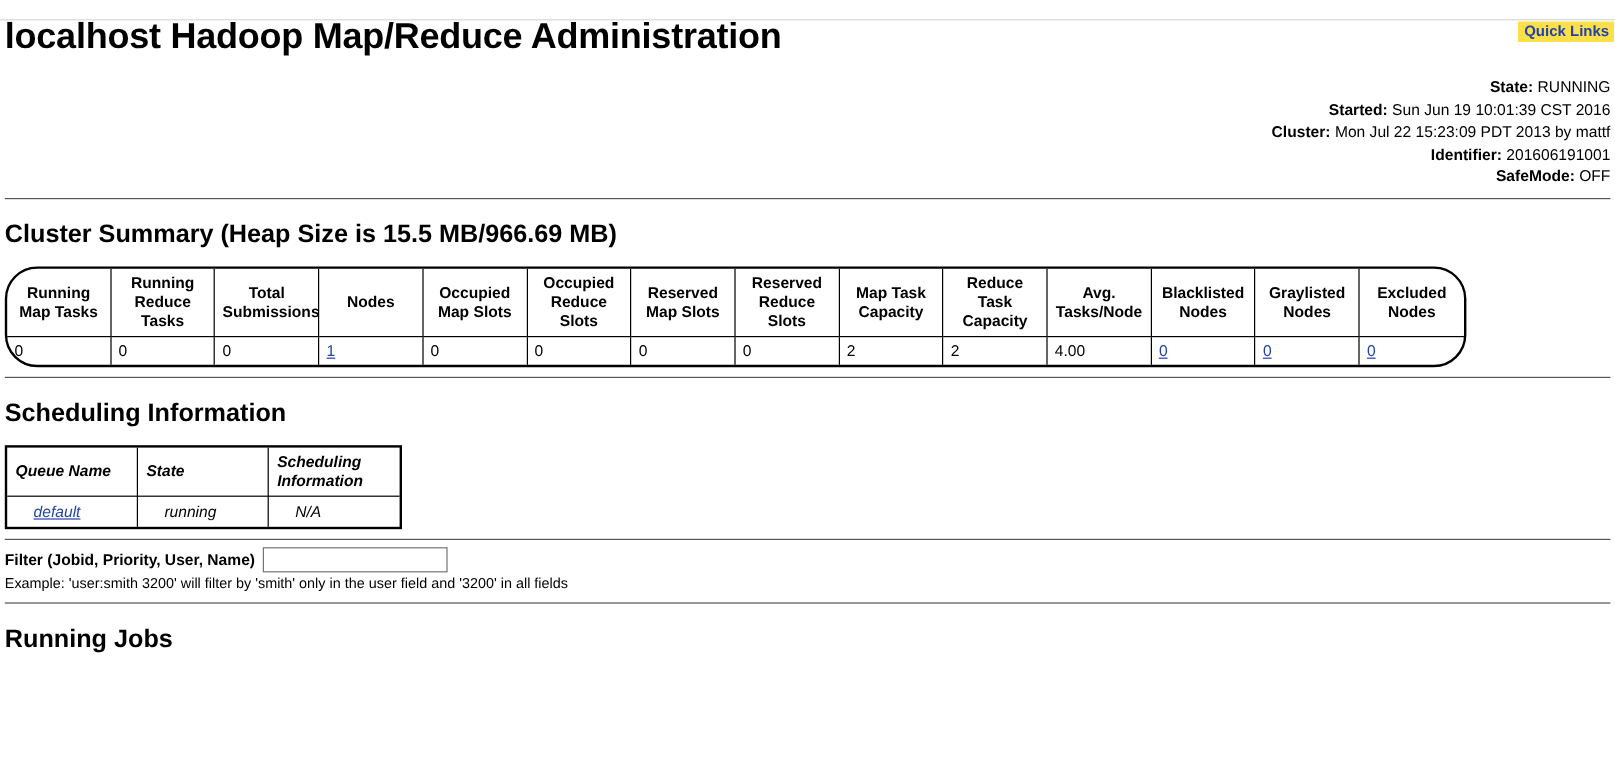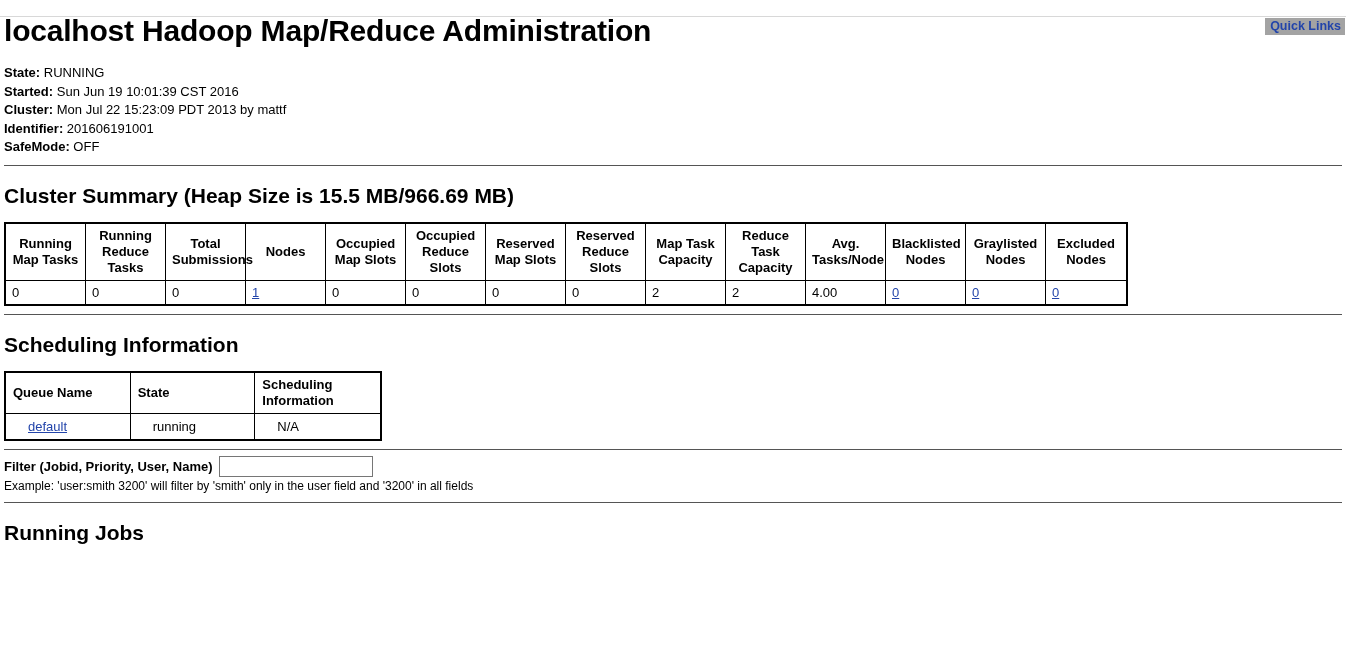--- a/index.html
+++ b/index.html
@@ -27,21 +27,21 @@
     position: absolute;
     left: 0; top: 2px;
     width: 1346px;
     height: 1px;
     background: #d8d8d8;
   }
   .quicklinks-wrap {
     position: absolute;
     right: 1px;
     top: 4px;
-    background: #a3a3a3;
+    background: #fde047;
     padding: 1px 4px 2px 5px;
     line-height: 14px;
   }
   .quicklinks-link {
     color: #2244aa;
     font-weight: bold;
     font-size: 12.5px;
     text-decoration: none;
     cursor: pointer;
     font-family: "Liberation Sans", sans-serif;
@@ -62,20 +62,21 @@
     margin: 18px 0 14px 0;
     padding: 0;
     font-family: "Liberation Sans", sans-serif;
   }
 
   
   .infoblock {
     font-size: 13px;
     line-height: 18.5px;
     margin: 0 0 0 0;
+    text-align: right;
   }
   .infoblock b { font-weight: bold; }
 
   hr.rule {
     border: none;
     border-top: 1px solid #555555;
     height: 0;
     margin: 8px 0 6px 0;
     width: 100%;
   }
@@ -103,23 +104,23 @@
     border-right: 1px solid #000000;
     padding: 3px 6px;
     text-align: left;
     vertical-align: middle;
     line-height: 17px;
     font-family: "Liberation Sans", sans-serif;
   }
   table.grid th:last-child,
   table.grid td:last-child { border-right: none; }
 
-  table.cluster { width: 1124px; table-layout: fixed; }
-
-  table.sched { width: 378px; table-layout: fixed; }
+  table.cluster { width: 1218px; table-layout: fixed; border-radius: 27px; }
+
+  table.sched { width: 331px; table-layout: fixed; font-style: italic; }
   table.sched th { text-align: left; padding: 4px 7px; }
   table.sched td { padding: 4px 22px; }
 
   a.tlink {
     color: #2244aa;
     text-decoration: underline;
     cursor: pointer;
   }
 
   

